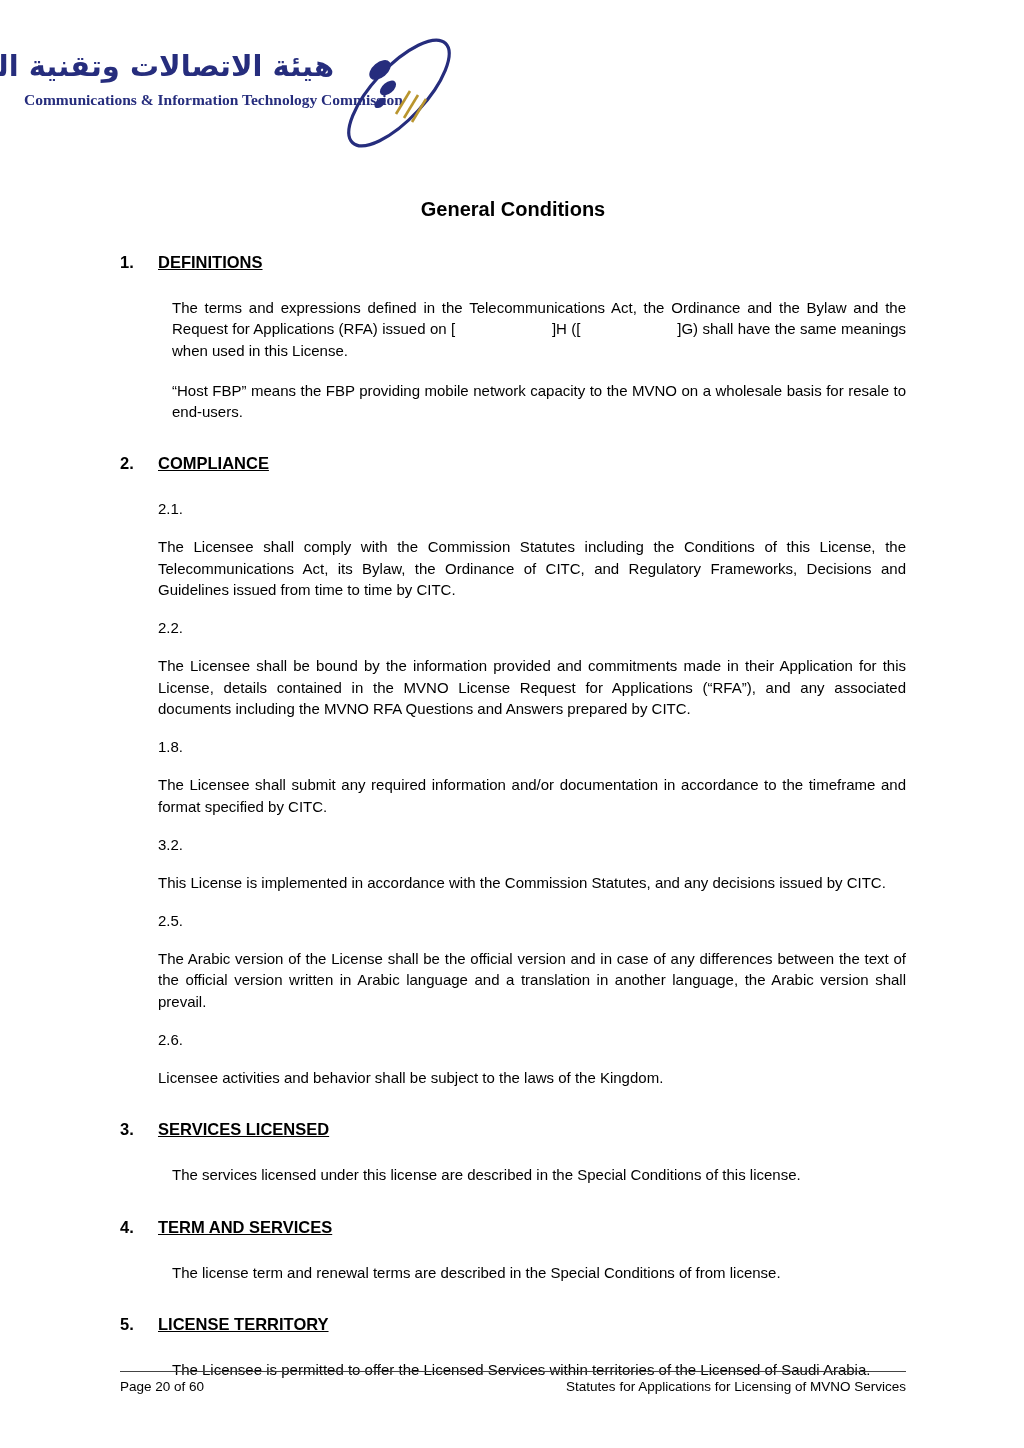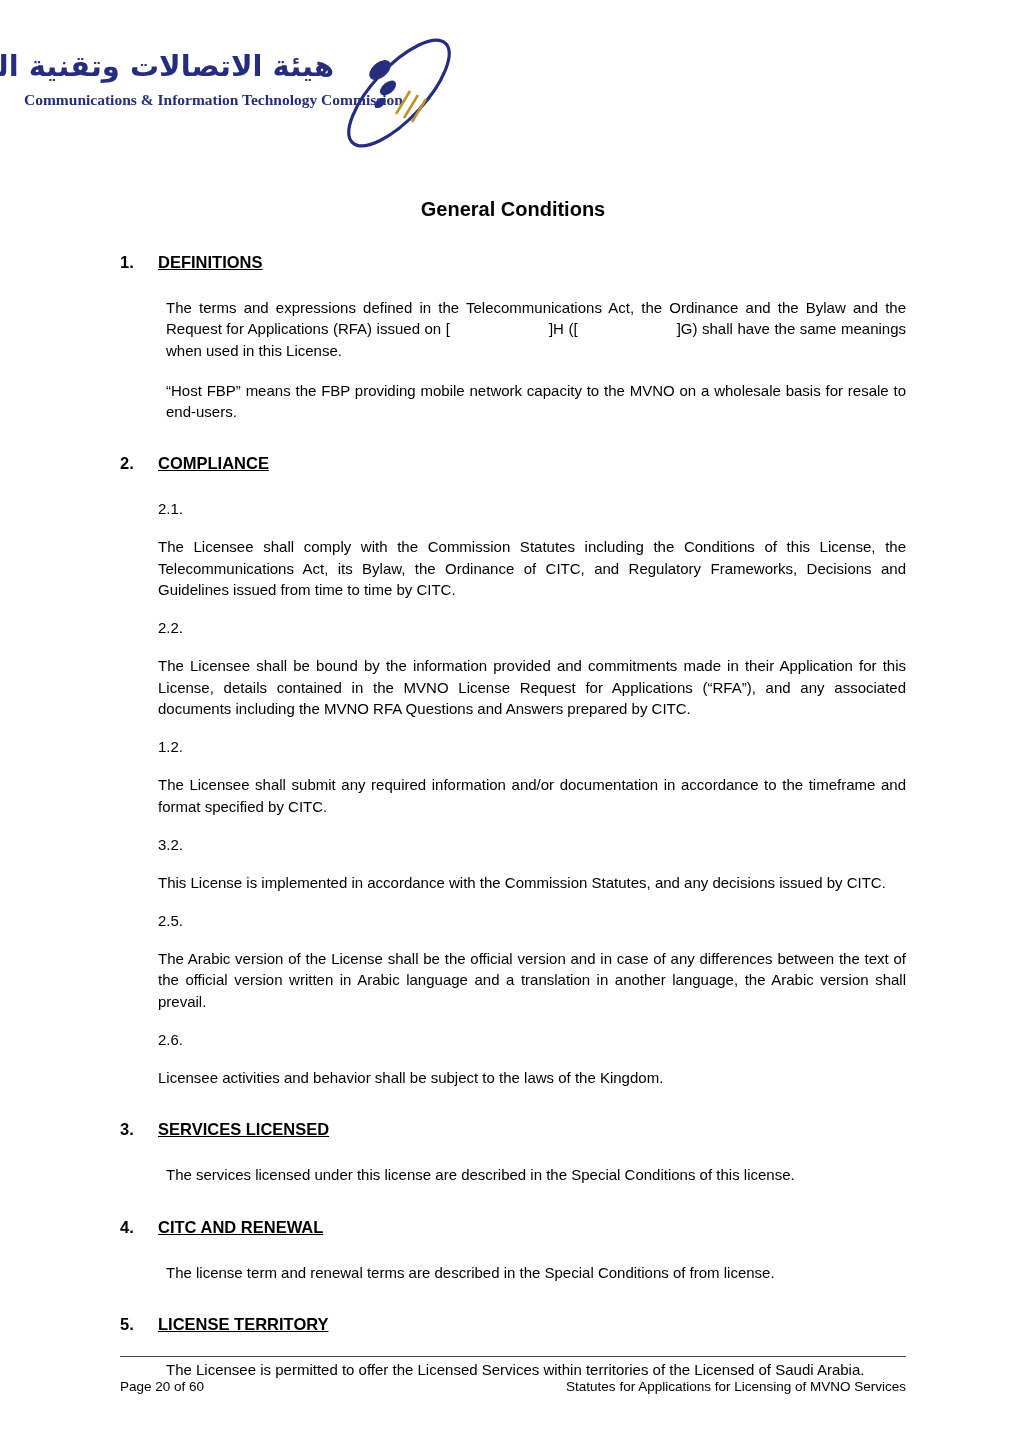--- a/index.html
+++ b/index.html
@@ -58,36 +58,36 @@
   .sec-head {
     display: flex;
     font-size: 16.5px;
     font-weight: bold;
     margin: 32px 0 0 0;
   }
   .sec-num { flex: 0 0 38px; }
   .sec-title { font-size: 16.5px; font-weight: bold; margin: 0; text-decoration: underline; }
   .sec-body { margin: 25px 0 0 38px; }
   .sec-body p.para {
-    margin: 0 0 19px 8px;
+    margin: 0 0 19px 14px;
     line-height: 1.42;
     text-align: justify;
   }
   .item { display: flex; margin: 0 0 17px 38px; flex-direction: column; }
   .item-num { flex: 0 0 38px; line-height: 1.42; }
   .item-text { flex: 1; margin: 0; line-height: 1.42; text-align: justify; }
 
   
   .footer {
     position: absolute;
     left: 120px;
     right: 118px;
     bottom: 54px;
     border-top: 1px solid #444444;
-    padding-top: 22px;
+    padding-top: 7px;
     display: flex;
     justify-content: space-between;
     font-size: 13.5px;
   }
 </style>
 </head>
 <body>
 
 <div class="page">
 
@@ -126,21 +126,21 @@
     <div class="sec-body" style="margin-left:0;">
       <div class="item">
         <span class="item-num">2.1.</span>
         <p class="item-text">The Licensee shall comply with the Commission Statutes including the Conditions of this License, the Telecommunications Act, its Bylaw, the Ordinance of CITC, and Regulatory Frameworks, Decisions and Guidelines issued from time to time by CITC.</p>
       </div>
       <div class="item">
         <span class="item-num">2.2.</span>
         <p class="item-text">The Licensee shall be bound by the information provided and commitments made in their Application for this License, details contained in the MVNO License Request for Applications (“RFA”), and any associated documents including the MVNO RFA Questions and Answers prepared by CITC.</p>
       </div>
       <div class="item">
-        <span class="item-num">1.2.</span>
+        <span class="item-num">1.8.</span>
         <p class="item-text">The Licensee shall submit any required information and/or documentation in accordance to the timeframe and format specified by CITC.</p>
       </div>
       <div class="item">
         <span class="item-num">3.2.</span>
         <p class="item-text">This License is implemented in accordance with the Commission Statutes, and any decisions issued by CITC.</p>
       </div>
       <div class="item">
         <span class="item-num">2.5.</span>
         <p class="item-text">The Arabic version of the License shall be the official version and in case of any differences between the text of the official version written in Arabic language and a translation in another language, the Arabic version shall prevail.</p>
       </div>
@@ -153,21 +153,21 @@
     <div class="sec-head">
       <span class="sec-num">3.</span>
       <h2 class="sec-title">SERVICES LICENSED</h2>
     </div>
     <div class="sec-body">
       <p class="para">The services licensed under this license are described in the Special Conditions of this license.</p>
     </div>
 
     <div class="sec-head">
       <span class="sec-num">4.</span>
-      <h2 class="sec-title">CITC AND RENEWAL</h2>
+      <h2 class="sec-title">TERM AND SERVICES</h2>
     </div>
     <div class="sec-body">
       <p class="para">The license term and renewal terms are described in the Special Conditions of from license.</p>
     </div>
 
     <div class="sec-head">
       <span class="sec-num">5.</span>
       <h2 class="sec-title">LICENSE TERRITORY</h2>
     </div>
     <div class="sec-body">

